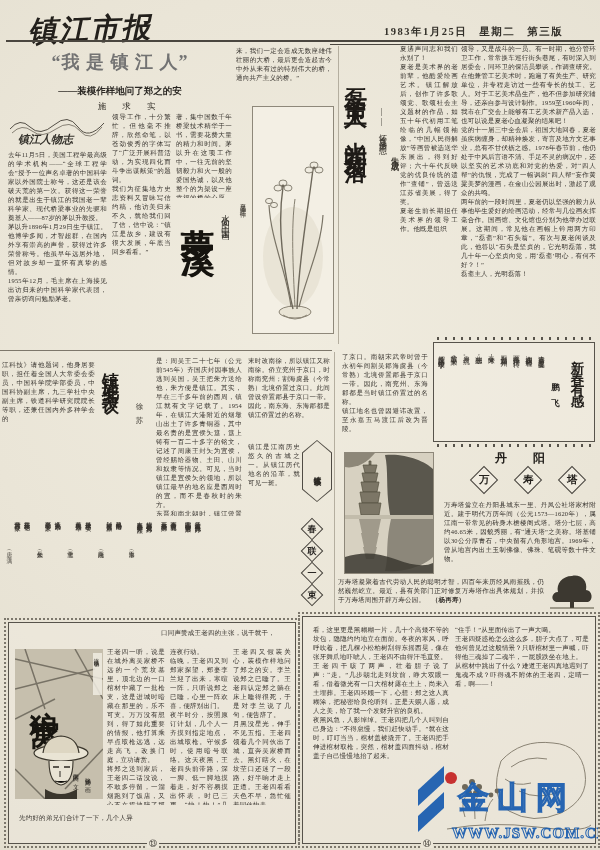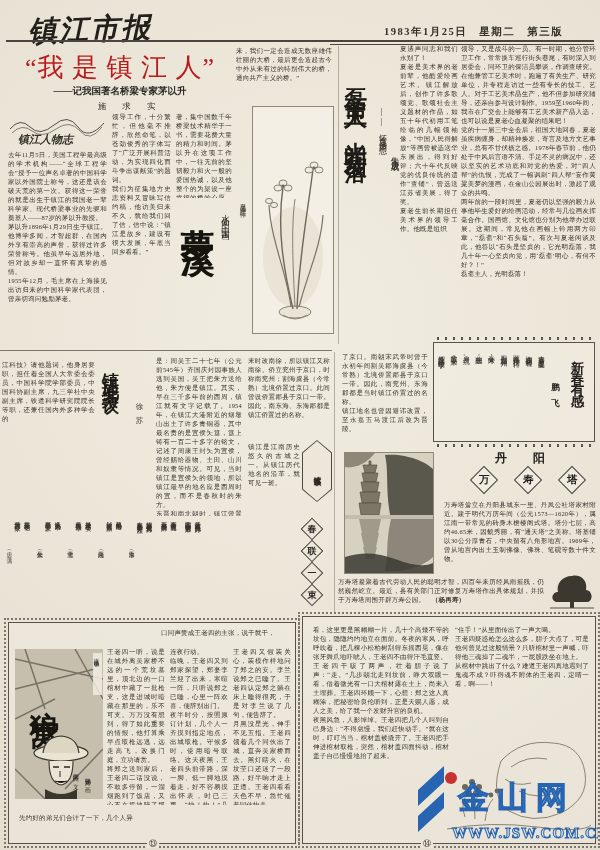--- a/index.html
+++ b/index.html
@@ -12,21 +12,21 @@
   .abs{position:absolute}
   .jt{font-size:6.5px;line-height:9px;text-align:justify;white-space:pre-line;
       overflow:hidden;color:#37332e;letter-spacing:.2px}
   .vt{writing-mode:vertical-rl}
   .rule{background:#4a463f}
   
   .mast-title{font-size:29px;font-weight:bold;font-style:italic;color:#23201c;
       transform:rotate(-2deg);letter-spacing:2px}
   .dateline{font-size:10.5px;font-weight:bold;letter-spacing:1.5px;color:#33302a}
   
-  .h1-main{font-size:26px;font-weight:normal;text-align:center;letter-spacing:1px;color:#b91c1c}
+  .h1-main{font-size:18px;font-weight:bold;text-align:center;letter-spacing:1px;color:#737373}
   .h1-sub{font-size:9.5px;font-weight:bold;text-align:center;color:#2a2723}
   .h1-auth{font-size:8.5px;text-align:center;letter-spacing:7px;color:#3a362f}
   
   .vhead{font-size:23px;font-weight:bold;letter-spacing:6px;color:#1e1b17;line-height:1}
   .vsub{font-size:8px;color:#3a362f;letter-spacing:2px}
   .vauth{font-size:8px;font-weight:bold;color:#3a362f;letter-spacing:3px}
   
   .callig{font-size:33px;font-weight:bold;color:#16140f;letter-spacing:14px;line-height:1;
       text-shadow:1px 0 0 #16140f}
   .cap1{font-size:8.5px;letter-spacing:3px;color:#2d2a25}
@@ -71,21 +71,21 @@
 </style>
 </head>
 <body>
 
 <div class="abs mast-title" style="left:28px;top:10px">镇江市报</div>
 <div class="abs dateline" style="left:384px;top:25px">1983年1月25日　星期二　第三版</div>
 <div class="abs rule" style="left:6px;top:40px;width:588px;height:2px"></div>
 <div class="abs rule" style="left:330px;top:44px;width:264px;height:1px"></div>
 
 <div class="abs h1-main" style="left:6px;top:50px;width:228px">“我 是 镇 江 人”</div>
-<div class="abs h1-sub" style="left:6px;top:85px;width:228px">——记我国著名桥梁专家茅以升</div>
+<div class="abs h1-sub" style="left:6px;top:85px;width:228px">——装模作样地问了郑之的安</div>
 <div class="abs h1-auth" style="left:16px;top:101px;width:228px">施 求 实</div>
 
 <div class="abs" style="left:8px;top:115px;width:98px;height:32px">
   <svg width="98" height="32" viewBox="0 0 98 32">
     <path d="M2,14 Q12,2 22,12 T46,10 T70,12 T96,8" stroke="#555047" fill="none" stroke-width="1"></path>
     <path d="M4,18 Q14,8 24,16 T48,14 T72,16 T94,12" stroke="#6b6559" fill="none" stroke-width=".8"></path>
     <text x="10" y="28" font-size="11" font-style="italic" font-weight="bold" fill="#33302a">镇江人物志</text>
   </svg>
 </div>
 <div class="abs jt" style="left:8px;top:150px;width:99px;height:206px">去年11月5日，美国工程学最高级的学术机构——“全球工程学会”授予一位声名卓著的中国科学家以外国院士称号，这还是该会破天荒的第一次。获得这一荣誉的就是出生于镇江的我国老一辈科学家、现代桥梁事业的先驱和奠基人——87岁的茅以升教授。

